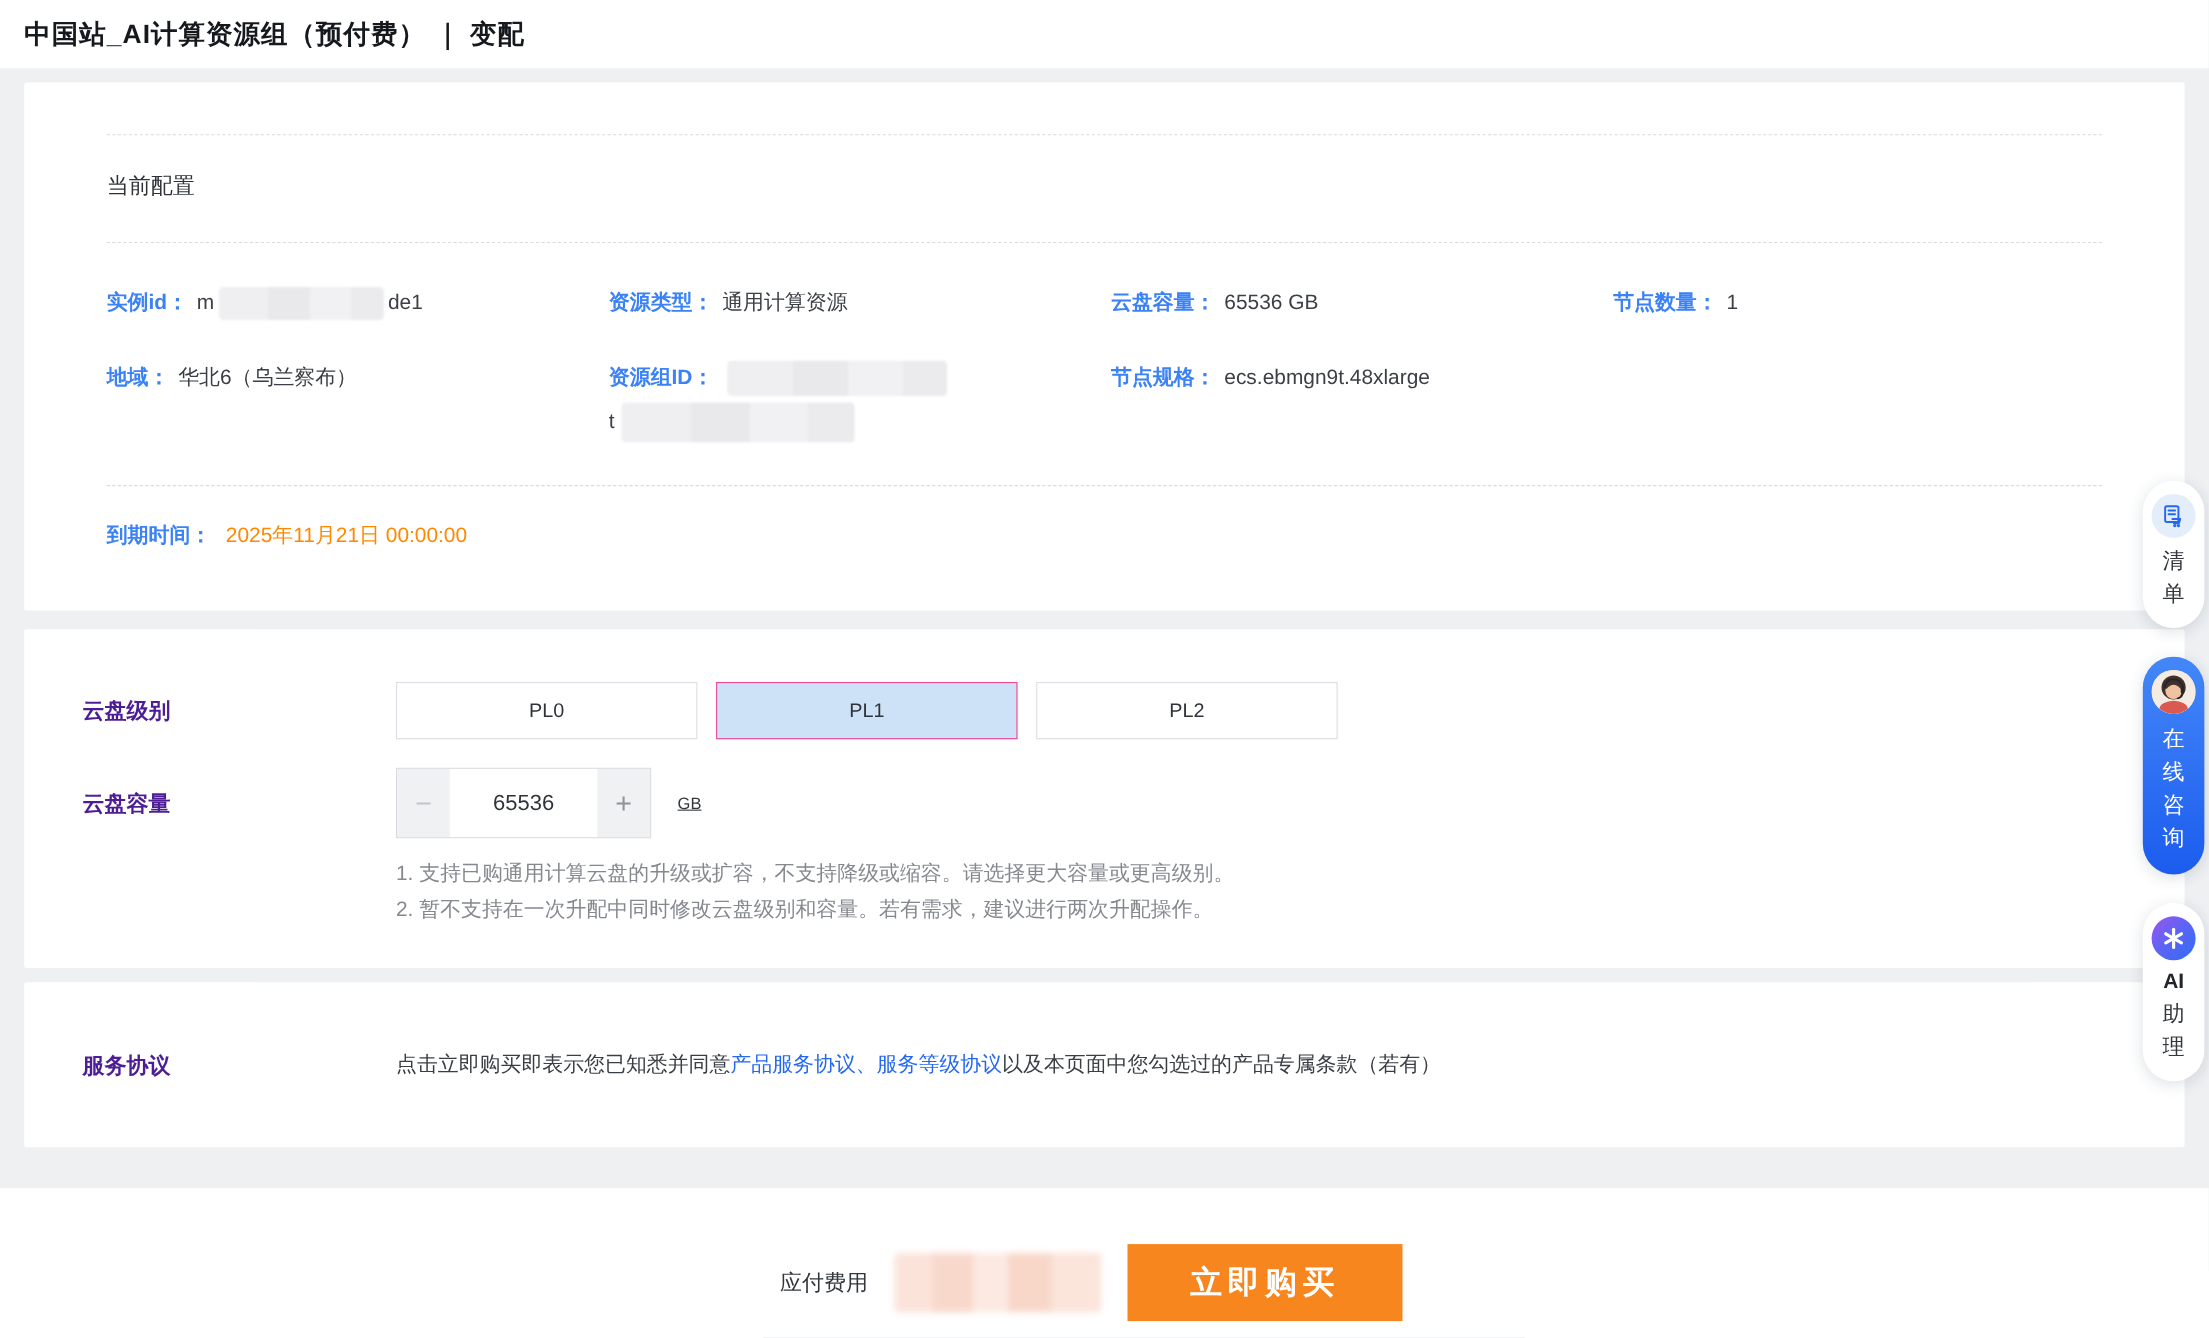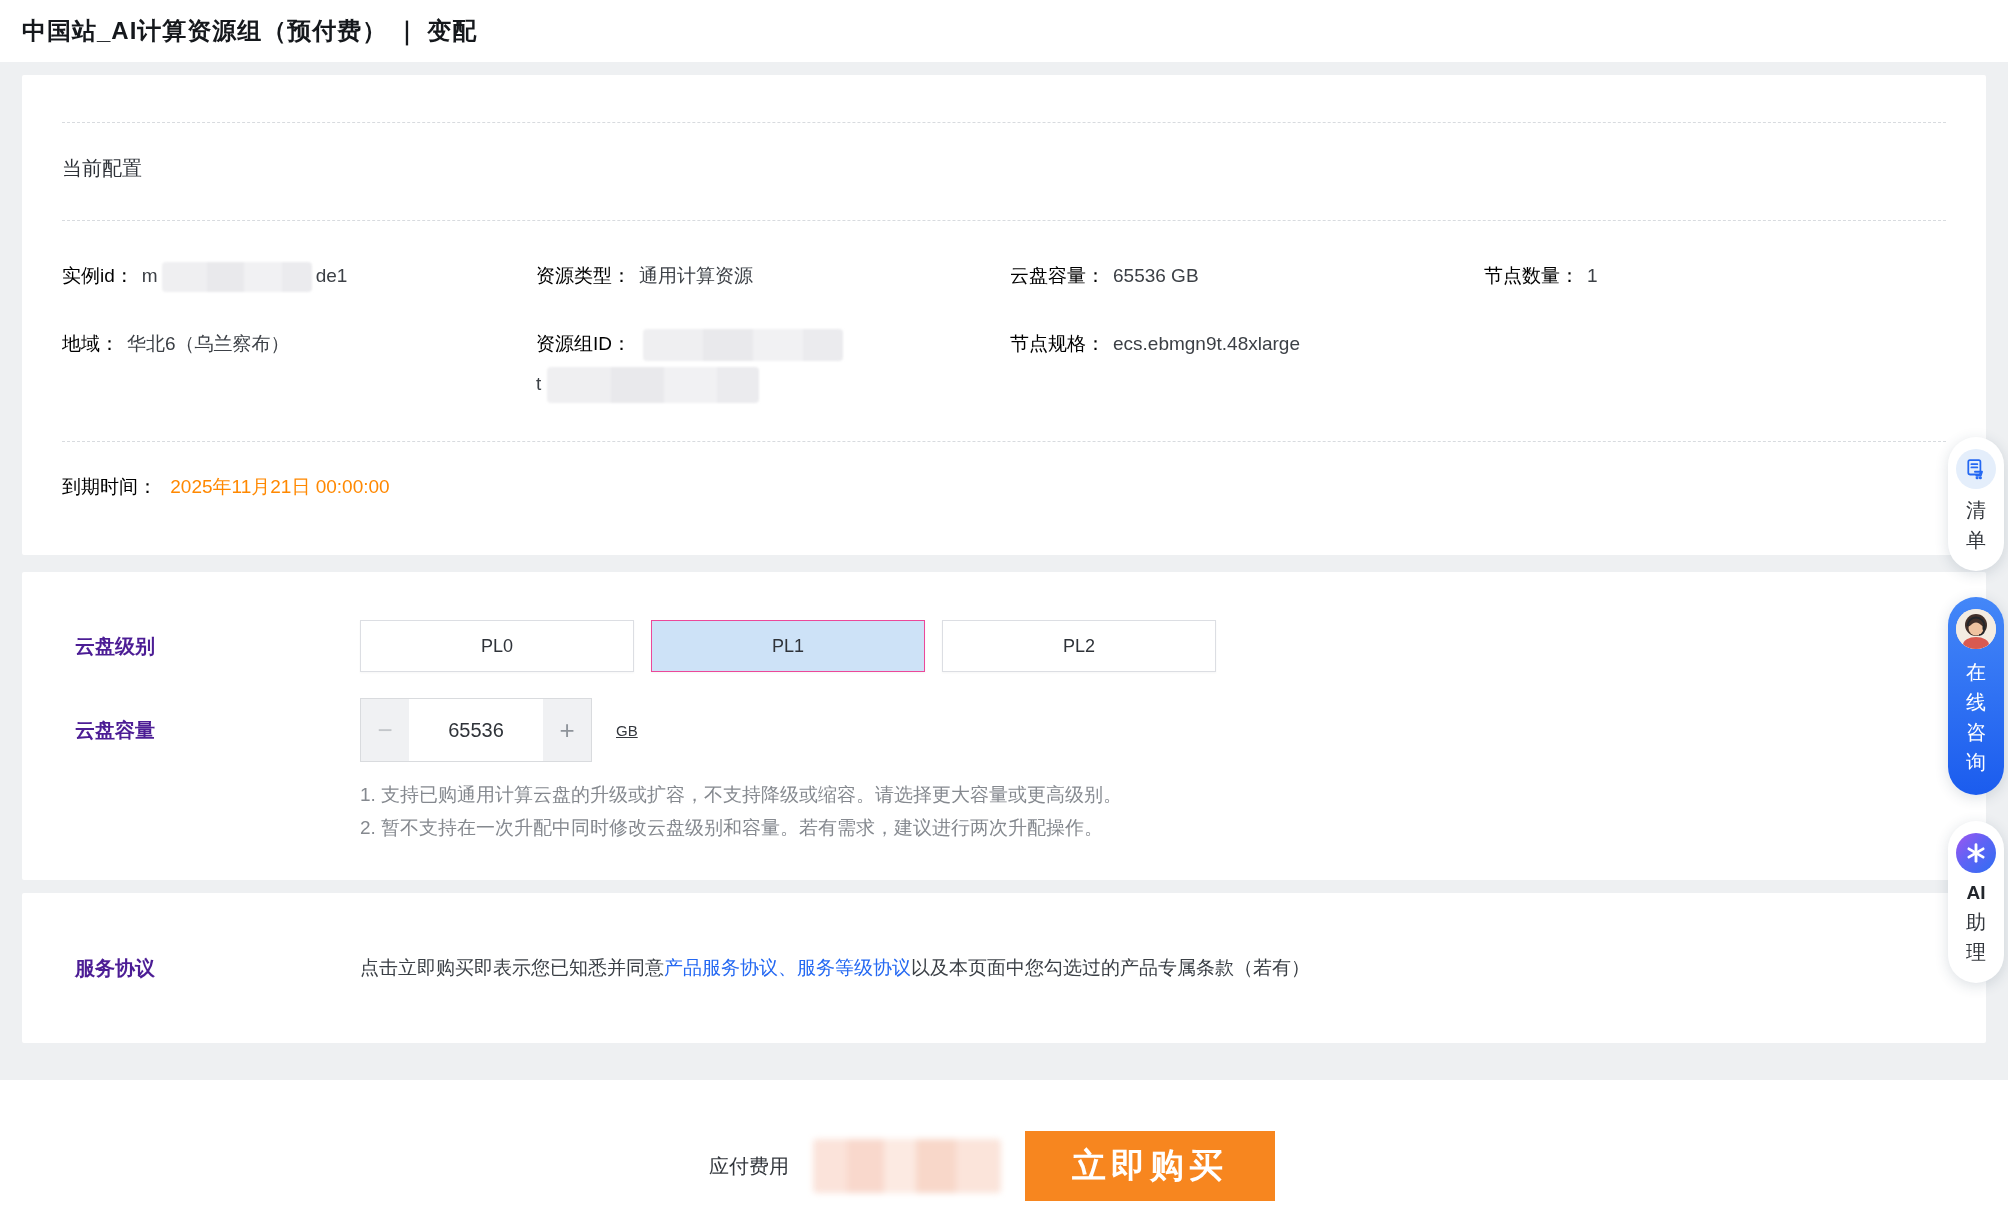--- a/index.html
+++ b/index.html
@@ -11,31 +11,31 @@
     color:#33373d;
     overflow:hidden;
   }
   
   .header { height:62px; background:#fff; display:flex; align-items:center; padding-left:22px; }
   .page-title { font-size:24px; font-weight:700; color:#15181c; letter-spacing:1px; }
 
   
   .cards { padding:13px 22px 0; }
   .card { background:#fff; border-radius:2px; }
-  .card-1 { height:480px; padding:0 40px; overflow:hidden; }
+  .card-1 { height:480px; padding:0 75px; overflow:hidden; }
   .dash { border-top:1px dashed #d8dbdf; }
   .dash-top { margin-top:47px; }
   .section-title { font-size:20px; font-weight:500; color:#2e3238; padding:32px 0 38px; }
 
   .cfg-grid {
     display:grid; grid-template-columns:repeat(4,1fr); column-gap:12px;
     margin-top:36px; font-size:19px; align-items:start;
   }
   .cfg-cell { line-height:38px; margin-bottom:30px; }
-  .cfg-label { font-weight:400; color:#000000; margin-right:8px; }
+  .cfg-label { font-weight:700; color:#3b82f6; margin-right:8px; }
   .cfg-value { color:#3c4046; }
   .redact {
     display:inline-block; vertical-align:middle; border-radius:4px;
     background:linear-gradient(90deg,#efeff1 0 30%,#e9e9ec 30% 55%,#f1f1f3 55% 80%,#ebebee 80% 100%);
     filter:blur(1px);
   }
   .redact-id { width:150px; height:30px; margin:0 4px; }
   .redact-rg1 { width:200px; height:32px; margin-left:4px; }
   .redact-rg2 { width:212px; height:36px; margin-left:6px; }
   .rg-line2 { line-height:42px; }
@@ -82,21 +82,21 @@
     padding:36px 24px 0 0;
   }
   .fee-label { font-size:20px; color:#33373d; }
   .price-redact {
     width:188px; height:54px; border-radius:4px;
     background:linear-gradient(90deg,#fbe3da 0 18%,#f9d8cc 18% 38%,#fceae2 38% 55%,#f8d7c9 55% 76%,#fbe4da 76% 100%);
     filter:blur(3px);
   }
   .buy-button {
     width:250px; height:70px; background:#f7861f; color:#fff; border:none; cursor:pointer;
-    font-size:34px; font-weight:600; letter-spacing:5px;
+    font-size:29px; font-weight:600; letter-spacing:5px;
     font-family:"Liberation Sans","DejaVu Sans",sans-serif;
   }
 
   
   .side-widgets { position:absolute; right:4px; top:437px; width:56px; display:flex; flex-direction:column; gap:26px; z-index:10; }
   .pill {
     border-radius:28px; display:flex; flex-direction:column; align-items:center;
     box-shadow:0 3px 14px rgba(40,60,90,.16); cursor:pointer; background:#fff;
   }
   .pill-white { padding:12px 0 16px; }

